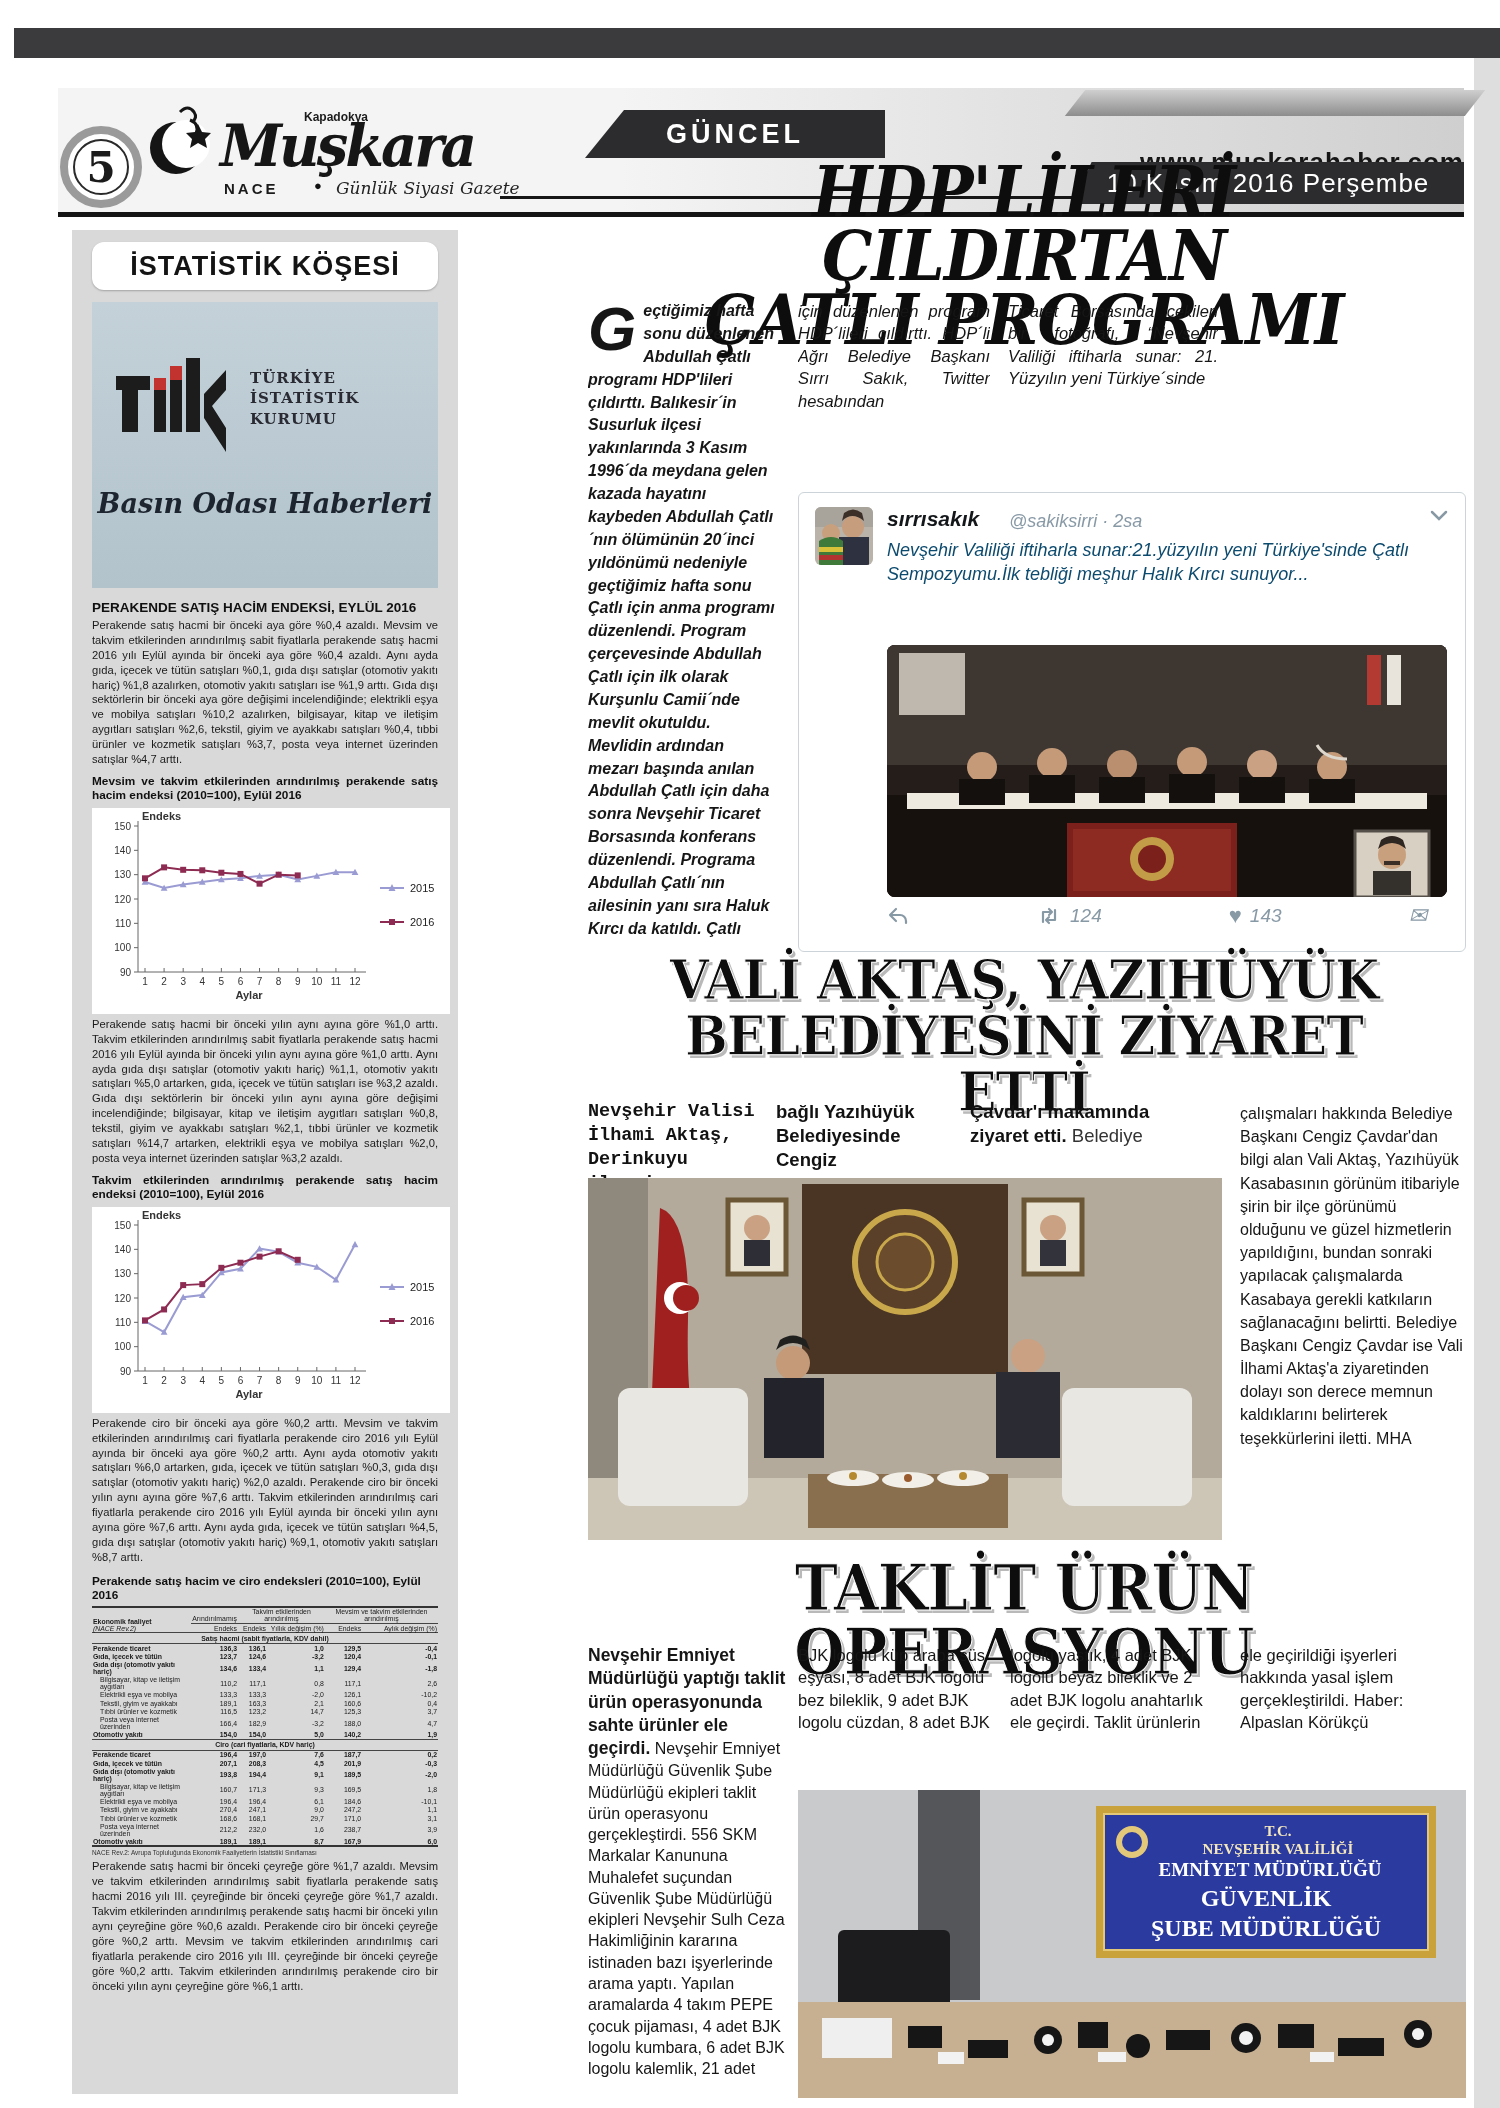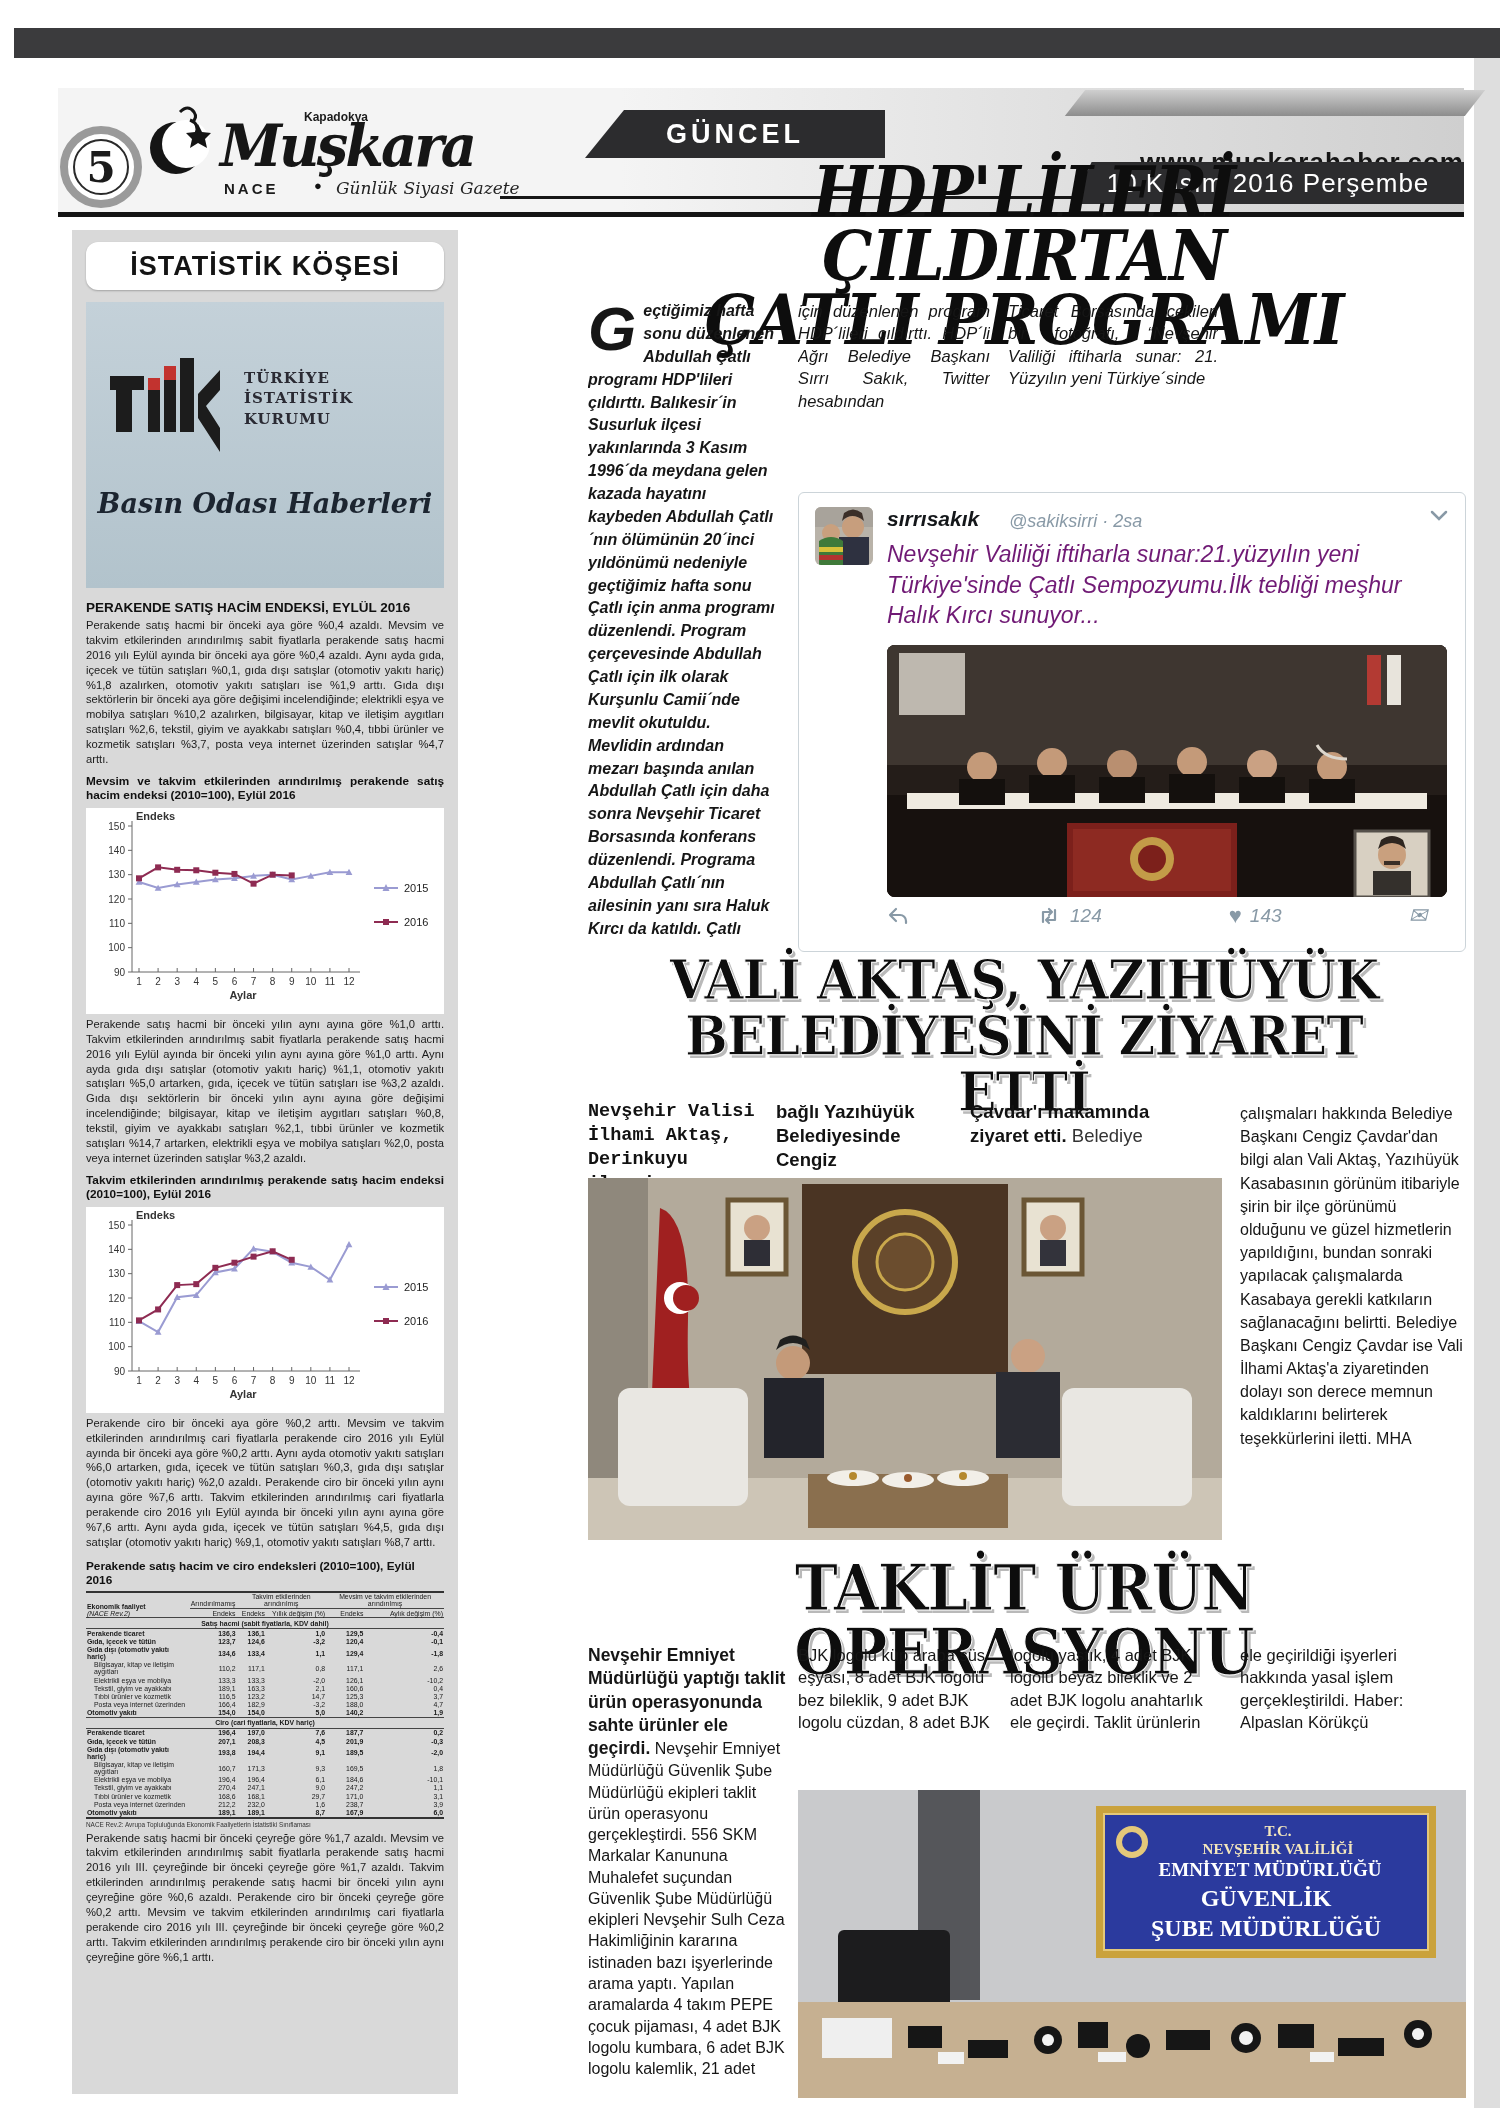--- a/index.html
+++ b/index.html
@@ -32,21 +32,21 @@
   .stripe1{position:absolute;left:1075px;top:90px;width:400px;height:26px;background:linear-gradient(#cfcfcf,#8d8d8d);
            transform:skewX(-38deg);}
   .website{position:absolute;left:1080px;top:122px;width:384px;text-align:right;font-size:26px;
            font-weight:bold;color:#161616;letter-spacing:1px;margin-top:25px;}
   .date-box{position:absolute;left:1072px;top:162px;width:392px;height:42px;background:#2c2c2e;
            clip-path:polygon(5% 0,100% 0,100% 100%,0 100%);color:#fff;display:flex;align-items:center;
            justify-content:center;font-size:26px;letter-spacing:1px;}
   .main-rule{position:absolute;left:58px;top:212px;width:1406px;height:5px;background:#141414;}
   
   .stats{position:absolute;left:72px;top:230px;width:386px;height:1864px;background:#d9d9d9;
-         padding:12px 14px;box-sizing:border-box;overflow:hidden;}
+         padding:12px 20px;box-sizing:border-box;overflow:hidden;}
   .stats-title{background:#fff;border-radius:12px;height:48px;display:flex;align-items:center;
          justify-content:center;font-size:27px;font-weight:900;letter-spacing:1px;color:#141414;
          box-shadow:0 1px 2px rgba(0,0,0,.25);}
   .tuik{position:relative;margin-top:12px;height:286px;background:linear-gradient(180deg,#c4d1d9,#b2c3cc);}
   .tuik-name{position:absolute;left:158px;top:66px;font-family:"DejaVu Serif",serif;font-weight:bold;
          font-size:15px;letter-spacing:1px;color:#2a2a33;line-height:1.35;}
   .tuik-caption{position:absolute;left:0;top:186px;width:100%;text-align:center;
          font-family:"DejaVu Serif",serif;font-style:italic;font-weight:bold;font-size:27px;color:#1c2530;}
   .stats h3{margin:12px 0 3px 0;font-size:13.5px;font-weight:bold;color:#101010;}
   .stats p{margin:3px 0 0 0;font-size:11.2px;line-height:1.33;text-align:justify;color:#1a1a1a;}
@@ -78,21 +78,21 @@
   .hdp .c3{left:428px;top:140px;width:210px;height:185px;}
   .hdp .c4{left:652px;top:140px;width:232px;height:185px;}
   .dropcap{float:left;font-size:62px;line-height:.82;font-weight:900;margin:4px 7px 0 0;font-family:"Liberation Sans",sans-serif;}
   
   .tweet{position:absolute;left:218px;top:332px;width:666px;height:458px;background:#fff;
          border:1px solid #ccd4d9;border-radius:6px;}
   .tw-avatar{position:absolute;left:16px;top:14px;width:58px;height:58px;border-radius:6px;overflow:hidden;}
   .tw-name{position:absolute;left:88px;top:14px;font-size:21px;font-weight:bold;color:#14171a;}
   .tw-handle{position:absolute;left:210px;top:18px;font-size:18px;color:#8899a6;}
   .tw-chevron{position:absolute;right:16px;top:16px;color:#8899a6;}
-  .tw-text{position:absolute;left:88px;top:46px;width:562px;font-size:23px;line-height:1.33;color:#701a75;}
+  .tw-text{position:absolute;left:88px;top:46px;width:562px;font-size:18px;line-height:1.33;color:#0c4a6e;}
   .tw-photo{position:absolute;left:88px;top:152px;width:560px;height:252px;border-radius:8px;overflow:hidden;background:#241d19;}
   .tw-actions{position:absolute;left:88px;top:412px;width:540px;display:flex;justify-content:space-between;
          align-items:center;color:#8899a6;font-size:19px;}
   .tw-act{display:flex;align-items:center;gap:8px;cursor:pointer;}
   .uni-ico{font-size:22px;line-height:1;}
   
   .vali{position:absolute;left:580px;top:952px;width:888px;height:598px;}
   .vali .headline{font-size:55px;line-height:56px;}
   .lead{position:absolute;top:148px;font-size:18.5px;line-height:1.3;font-weight:bold;color:#121212;}
   .lead .plain{font-weight:normal;color:#333;}

